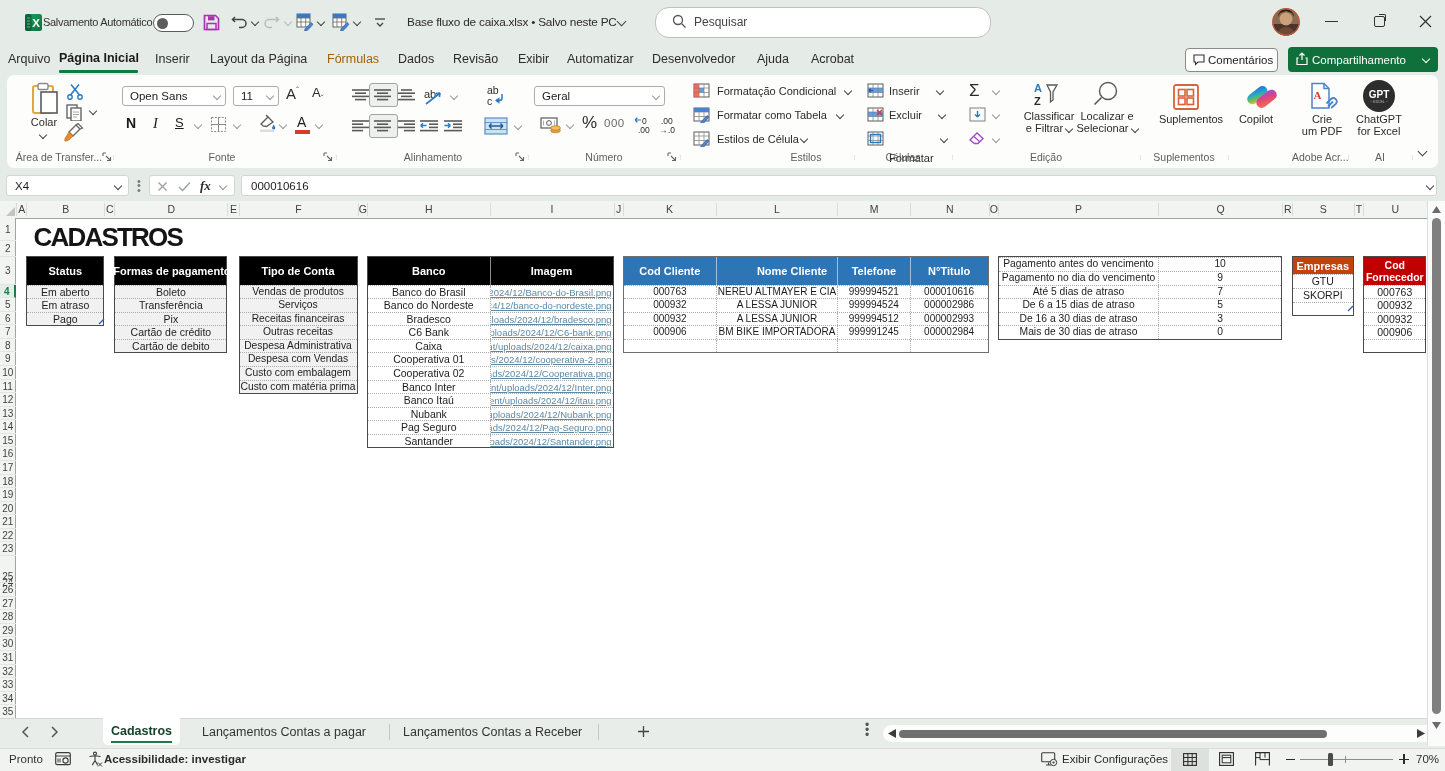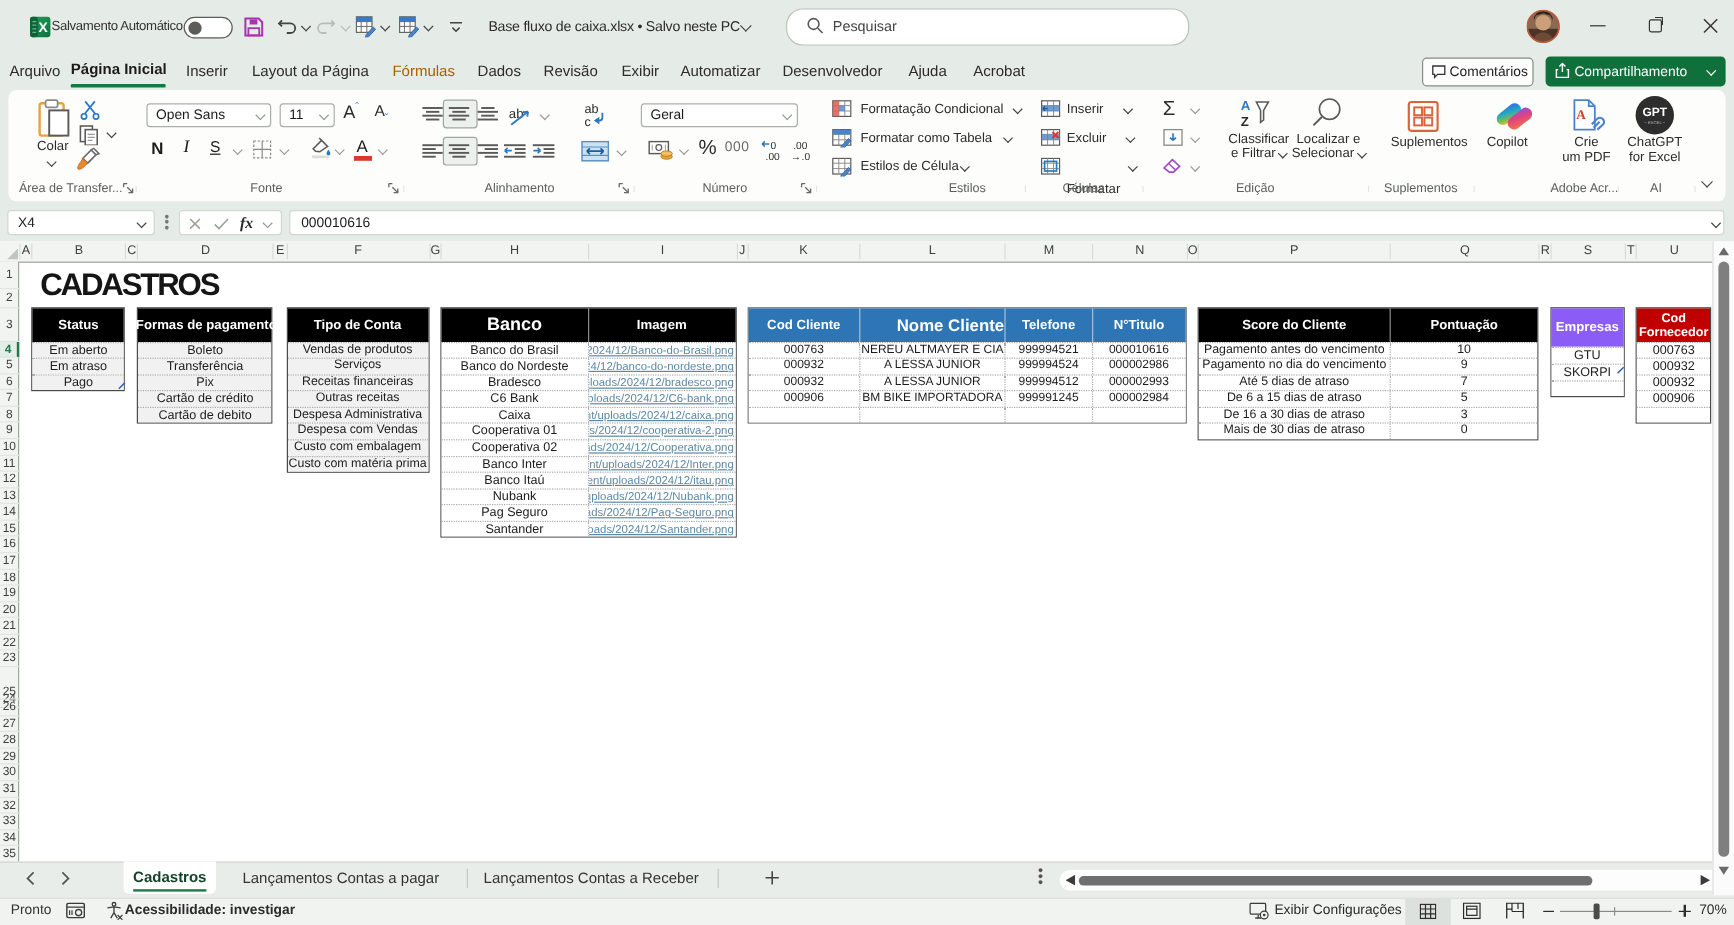--- a/index.html
+++ b/index.html
@@ -564,21 +564,21 @@
     </div>
     <div style="display:flex;height:13.57px;background:#F1F1F1;border-top:1px dotted #ABABAB;box-sizing:border-box;">
       <div style="width:119px;box-sizing:border-box;font-size:10.3px;color:#1c1c1c;text-align:center;line-height:12.370000000000001px;white-space:nowrap;overflow:hidden;">Custo com embalagem</div>
     </div>
     <div style="display:flex;height:13.57px;background:#F1F1F1;border-top:1px dotted #ABABAB;box-sizing:border-box;">
       <div style="width:119px;box-sizing:border-box;font-size:10.3px;color:#1c1c1c;text-align:center;line-height:12.370000000000001px;white-space:nowrap;overflow:hidden;">Custo com matéria prima</div>
     </div>
   </div>
 <div class="abs" style="left:367px;top:256.4px;width:246.5px;border:1px solid #4a4a4a;box-sizing:border-box;">
     <div style="display:flex;height:27.2px;background:#000;">
-      <div style="width:122.5px;box-sizing:border-box;color:#fff;font-weight:bold;font-size:15px;display:flex;align-items:center;justify-content:center;text-align:center;line-height:1.15;white-space:nowrap;">Banco</div>
+      <div style="width:122.5px;box-sizing:border-box;color:#fff;font-weight:bold;font-size:11px;display:flex;align-items:center;justify-content:center;text-align:center;line-height:1.15;white-space:nowrap;">Banco</div>
       <div style="width:124px;border-left:1px solid rgba(255,255,255,0.55);box-sizing:border-box;color:#fff;font-weight:bold;font-size:11px;display:flex;align-items:center;justify-content:center;text-align:center;line-height:1.15;white-space:nowrap;">Imagem</div>
     </div>
     <div style="display:flex;height:13.57px;background:#fff;border-top:1px dotted #ABABAB;box-sizing:border-box;">
       <div style="width:122.5px;box-sizing:border-box;font-size:10.5px;color:#1c1c1c;text-align:center;line-height:12.370000000000001px;white-space:nowrap;overflow:hidden;">Banco do Brasil</div>
       <div style="width:124px;border-left:1px dotted #ABABAB;box-sizing:border-box;position:relative;overflow:hidden;">
         <span style="position:absolute;right:1px;top:1px;white-space:nowrap;font-size:9.5px;color:#5B89A6;text-decoration:underline;">sitebr.com/conteudo/wp-content/uploads/2024/12/Banco-do-Brasil.png</span>
       </div>
     </div>
     <div style="display:flex;height:13.57px;background:#fff;border-top:1px dotted #ABABAB;box-sizing:border-box;">
       <div style="width:122.5px;box-sizing:border-box;font-size:10.5px;color:#1c1c1c;text-align:center;line-height:12.370000000000001px;white-space:nowrap;overflow:hidden;">Banco do Nordeste</div>
@@ -643,21 +643,21 @@
     <div style="display:flex;height:13.57px;background:#fff;border-top:1px dotted #ABABAB;box-sizing:border-box;">
       <div style="width:122.5px;box-sizing:border-box;font-size:10.5px;color:#1c1c1c;text-align:center;line-height:12.370000000000001px;white-space:nowrap;overflow:hidden;">Santander</div>
       <div style="width:124px;border-left:1px dotted #ABABAB;box-sizing:border-box;position:relative;overflow:hidden;">
         <span style="position:absolute;right:1px;top:1px;white-space:nowrap;font-size:9.5px;color:#5B89A6;text-decoration:underline;">sitebr.com/conteudo/wp-content/uploads/2024/12/Santander.png</span>
       </div>
     </div>
   </div>
 <div class="abs" style="left:622.5px;top:256.4px;width:366.0px;border:1px solid #6e6e6e;box-sizing:border-box;">
     <div style="display:flex;height:27.2px;background:#2E75B6;">
       <div style="width:93.2px;box-sizing:border-box;color:#fff;font-weight:bold;font-size:11px;display:flex;align-items:center;justify-content:center;text-align:center;line-height:1.15;white-space:nowrap;">Cod Cliente</div>
-      <div style="width:121.3px;border-left:1px solid rgba(255,255,255,0.55);box-sizing:border-box;color:#fff;font-weight:bold;font-size:14px;display:flex;align-items:center;justify-content:center;text-align:center;line-height:1.15;white-space:nowrap;padding-left:30px;">Nome Cliente</div>
+      <div style="width:121.3px;border-left:1px solid rgba(255,255,255,0.55);box-sizing:border-box;color:#fff;font-weight:bold;font-size:11px;display:flex;align-items:center;justify-content:center;text-align:center;line-height:1.15;white-space:nowrap;padding-left:30px;">Nome Cliente</div>
       <div style="width:73.3px;border-left:1px solid rgba(255,255,255,0.55);box-sizing:border-box;color:#fff;font-weight:bold;font-size:11px;display:flex;align-items:center;justify-content:center;text-align:center;line-height:1.15;white-space:nowrap;">Telefone</div>
       <div style="width:78.2px;border-left:1px solid rgba(255,255,255,0.55);box-sizing:border-box;color:#fff;font-weight:bold;font-size:11px;display:flex;align-items:center;justify-content:center;text-align:center;line-height:1.15;white-space:nowrap;">N°Titulo</div>
     </div>
     <div style="display:flex;height:13.57px;background:#fff;border-top:1px dotted #ABABAB;box-sizing:border-box;">
       <div style="width:93.2px;box-sizing:border-box;font-size:10px;color:#1c1c1c;text-align:center;line-height:12.370000000000001px;white-space:nowrap;overflow:hidden;">000763</div>
       <div style="width:121.3px;border-left:1px dotted #ABABAB;box-sizing:border-box;font-size:10px;color:#1c1c1c;text-align:center;line-height:12.370000000000001px;white-space:nowrap;overflow:hidden;">NEREU ALTMAYER E CIA</div>
       <div style="width:73.3px;border-left:1px dotted #ABABAB;box-sizing:border-box;font-size:10px;color:#1c1c1c;text-align:center;line-height:12.370000000000001px;white-space:nowrap;overflow:hidden;">999994521</div>
       <div style="width:78.2px;border-left:1px dotted #ABABAB;box-sizing:border-box;font-size:10px;color:#1c1c1c;text-align:center;line-height:12.370000000000001px;white-space:nowrap;overflow:hidden;">000010616</div>
     </div>
     <div style="display:flex;height:13.57px;background:#fff;border-top:1px dotted #ABABAB;box-sizing:border-box;">
@@ -679,24 +679,20 @@
       <div style="width:78.2px;border-left:1px dotted #ABABAB;box-sizing:border-box;font-size:10px;color:#1c1c1c;text-align:center;line-height:12.370000000000001px;white-space:nowrap;overflow:hidden;">000002984</div>
     </div>
     <div style="display:flex;height:13.57px;background:#fff;border-top:1px dotted #ABABAB;box-sizing:border-box;">
       <div style="width:93.2px;box-sizing:border-box;font-size:10px;color:#1c1c1c;text-align:center;line-height:12.370000000000001px;white-space:nowrap;overflow:hidden;"></div>
       <div style="width:121.3px;border-left:1px dotted #ABABAB;box-sizing:border-box;font-size:10px;color:#1c1c1c;text-align:center;line-height:12.370000000000001px;white-space:nowrap;overflow:hidden;"></div>
       <div style="width:73.3px;border-left:1px dotted #ABABAB;box-sizing:border-box;font-size:10px;color:#1c1c1c;text-align:center;line-height:12.370000000000001px;white-space:nowrap;overflow:hidden;"></div>
       <div style="width:78.2px;border-left:1px dotted #ABABAB;box-sizing:border-box;font-size:10px;color:#1c1c1c;text-align:center;line-height:12.370000000000001px;white-space:nowrap;overflow:hidden;"></div>
     </div>
   </div>
 <div class="abs" style="left:998.2px;top:256.4px;width:284.20000000000005px;border:1px solid #4a4a4a;box-sizing:border-box;">
-    <div style="display:flex;height:27.2px;background:#000;">
-      <div style="width:159.8px;box-sizing:border-box;color:#fff;font-weight:bold;font-size:11px;display:flex;align-items:center;justify-content:center;text-align:center;line-height:1.15;white-space:nowrap;">Score do Cliente</div>
-      <div style="width:124.4px;border-left:1px solid rgba(255,255,255,0.55);box-sizing:border-box;color:#fff;font-weight:bold;font-size:11px;display:flex;align-items:center;justify-content:center;text-align:center;line-height:1.15;white-space:nowrap;">Pontuação</div>
-    </div>
     <div style="display:flex;height:13.57px;background:#fff;border-top:1px dotted #ABABAB;box-sizing:border-box;">
       <div style="width:159.8px;box-sizing:border-box;font-size:10.3px;color:#1c1c1c;text-align:center;line-height:12.370000000000001px;white-space:nowrap;overflow:hidden;">Pagamento antes do vencimento</div>
       <div style="width:124.4px;border-left:1px dotted #ABABAB;box-sizing:border-box;font-size:10.3px;color:#1c1c1c;text-align:center;line-height:12.370000000000001px;white-space:nowrap;overflow:hidden;">10</div>
     </div>
     <div style="display:flex;height:13.57px;background:#fff;border-top:1px dotted #ABABAB;box-sizing:border-box;">
       <div style="width:159.8px;box-sizing:border-box;font-size:10.3px;color:#1c1c1c;text-align:center;line-height:12.370000000000001px;white-space:nowrap;overflow:hidden;">Pagamento no dia do vencimento</div>
       <div style="width:124.4px;border-left:1px dotted #ABABAB;box-sizing:border-box;font-size:10.3px;color:#1c1c1c;text-align:center;line-height:12.370000000000001px;white-space:nowrap;overflow:hidden;">9</div>
     </div>
     <div style="display:flex;height:13.57px;background:#fff;border-top:1px dotted #ABABAB;box-sizing:border-box;">
       <div style="width:159.8px;box-sizing:border-box;font-size:10.3px;color:#1c1c1c;text-align:center;line-height:12.370000000000001px;white-space:nowrap;overflow:hidden;">Até 5 dias de atraso</div>
@@ -709,21 +705,21 @@
     <div style="display:flex;height:13.57px;background:#fff;border-top:1px dotted #ABABAB;box-sizing:border-box;">
       <div style="width:159.8px;box-sizing:border-box;font-size:10.3px;color:#1c1c1c;text-align:center;line-height:12.370000000000001px;white-space:nowrap;overflow:hidden;">De 16 a 30 dias de atraso</div>
       <div style="width:124.4px;border-left:1px dotted #ABABAB;box-sizing:border-box;font-size:10.3px;color:#1c1c1c;text-align:center;line-height:12.370000000000001px;white-space:nowrap;overflow:hidden;">3</div>
     </div>
     <div style="display:flex;height:13.57px;background:#fff;border-top:1px dotted #ABABAB;box-sizing:border-box;">
       <div style="width:159.8px;box-sizing:border-box;font-size:10.3px;color:#1c1c1c;text-align:center;line-height:12.370000000000001px;white-space:nowrap;overflow:hidden;">Mais de 30 dias de atraso</div>
       <div style="width:124.4px;border-left:1px dotted #ABABAB;box-sizing:border-box;font-size:10.3px;color:#1c1c1c;text-align:center;line-height:12.370000000000001px;white-space:nowrap;overflow:hidden;">0</div>
     </div>
   </div>
 <div class="abs" style="left:1292px;top:256.4px;width:61.5px;border:1px solid #4a4a4a;box-sizing:border-box;">
-    <div style="display:flex;height:32px;background:#8b5cf6;">
+    <div style="display:flex;height:17px;background:#c2410c;">
       <div style="width:61.5px;box-sizing:border-box;color:#fff;font-weight:bold;font-size:11px;display:flex;align-items:center;justify-content:center;text-align:center;line-height:1.15;white-space:nowrap;">Empresas</div>
     </div>
     <div style="display:flex;height:13.57px;background:#fff;border-top:1px dotted #ABABAB;box-sizing:border-box;">
       <div style="width:61.5px;box-sizing:border-box;font-size:10.5px;color:#1c1c1c;text-align:center;line-height:12.370000000000001px;white-space:nowrap;overflow:hidden;">GTU</div>
     </div>
     <div style="display:flex;height:13.57px;background:#fff;border-top:1px dotted #ABABAB;box-sizing:border-box;">
       <div style="width:61.5px;box-sizing:border-box;font-size:10.5px;color:#1c1c1c;text-align:center;line-height:12.370000000000001px;white-space:nowrap;overflow:hidden;">SKORPI</div>
     </div>
     <div style="display:flex;height:13.57px;background:#fff;border-top:1px dotted #ABABAB;box-sizing:border-box;">
       <div style="width:61.5px;box-sizing:border-box;font-size:10.5px;color:#1c1c1c;text-align:center;line-height:12.370000000000001px;white-space:nowrap;overflow:hidden;"></div>

